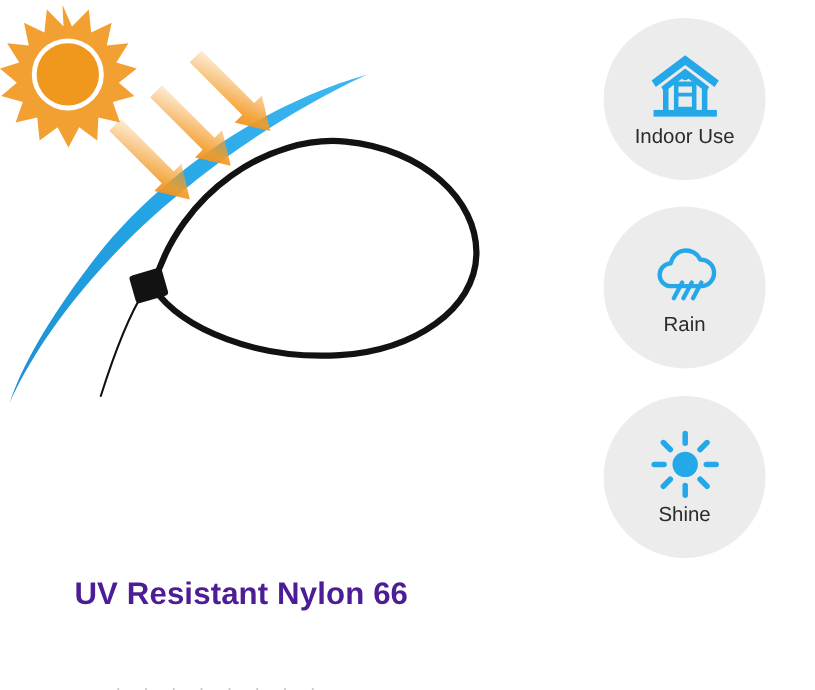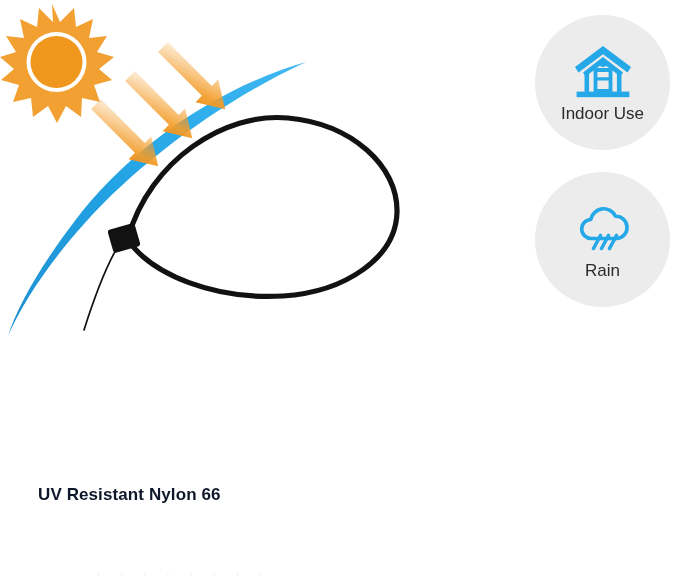--- a/index.html
+++ b/index.html
@@ -28,26 +28,27 @@
 
   
   #headline {
     position: absolute;
     left: 38px;
     top: 478px;
     width: 440px;
   }
   .headline-line {
     font-family: "Liberation Sans", sans-serif;
-    font-size: 17px;
+    font-size: 26px;
     font-weight: bold;
-    color: #0f172a;
+    color: #4c1d95;
     line-height: 33px;
     letter-spacing: 0.1px;
     white-space: nowrap;
+    margin-left: 24px;
   }
 
   
   #undertext {
     position: absolute;
     left: 96px;
     top: 566px;
     width: 360px;
     height: 9px;
     overflow: hidden;
@@ -57,21 +58,21 @@
     font-size: 15px;
     color: #c9c9c9;
     line-height: 15px;
     white-space: nowrap;
     letter-spacing: 7px;
   }
 
   
   #badges {
     position: absolute;
-    left: 535px;
+    left: 503px;
     top: 15px;
     width: 136px;
     height: 460px;
   }
   .badge {
     position: absolute;
     left: 0;
     width: 135px;
     height: 135px;
     border-radius: 50%;
@@ -230,15 +231,35 @@
 
             <line x1="28.5" y1="33.5" x2="21.5" y2="46.5"></line>
             <line x1="36.5" y1="33.5" x2="29.5" y2="46.5"></line>
             <line x1="44.5" y1="33.5" x2="37.5" y2="46.5"></line>
           </g>
         </svg>
       </span>
       <span class="badge-label">Rain</span>
     </div>
 
+    <div class="badge badge-2">
+      <span class="badge-icon">
+        <svg width="58" height="58" viewBox="0 0 58 58" xmlns="http://www.w3.org/2000/svg">
+          <g fill="#25a8e8">
+            <circle cx="29" cy="29" r="10.6"></circle>
+          </g>
+          <g stroke="#25a8e8" stroke-width="4.6" stroke-linecap="round">
+            <line x1="29" y1="3.2" x2="29" y2="11.4"></line>
+            <line x1="29" y1="46.6" x2="29" y2="54.8"></line>
+            <line x1="3.2" y1="29" x2="11.4" y2="29"></line>
+            <line x1="46.6" y1="29" x2="54.8" y2="29"></line>
+            <line x1="10.8" y1="10.8" x2="16.6" y2="16.6"></line>
+            <line x1="41.4" y1="41.4" x2="47.2" y2="47.2"></line>
+            <line x1="47.2" y1="10.8" x2="41.4" y2="16.6"></line>
+            <line x1="16.6" y1="41.4" x2="10.8" y2="47.2"></line>
+          </g>
+        </svg>
+      </span>
+      <span class="badge-label">Shine</span>
+    </div>
 
   </div>
 </div>
 
 </body></html>

